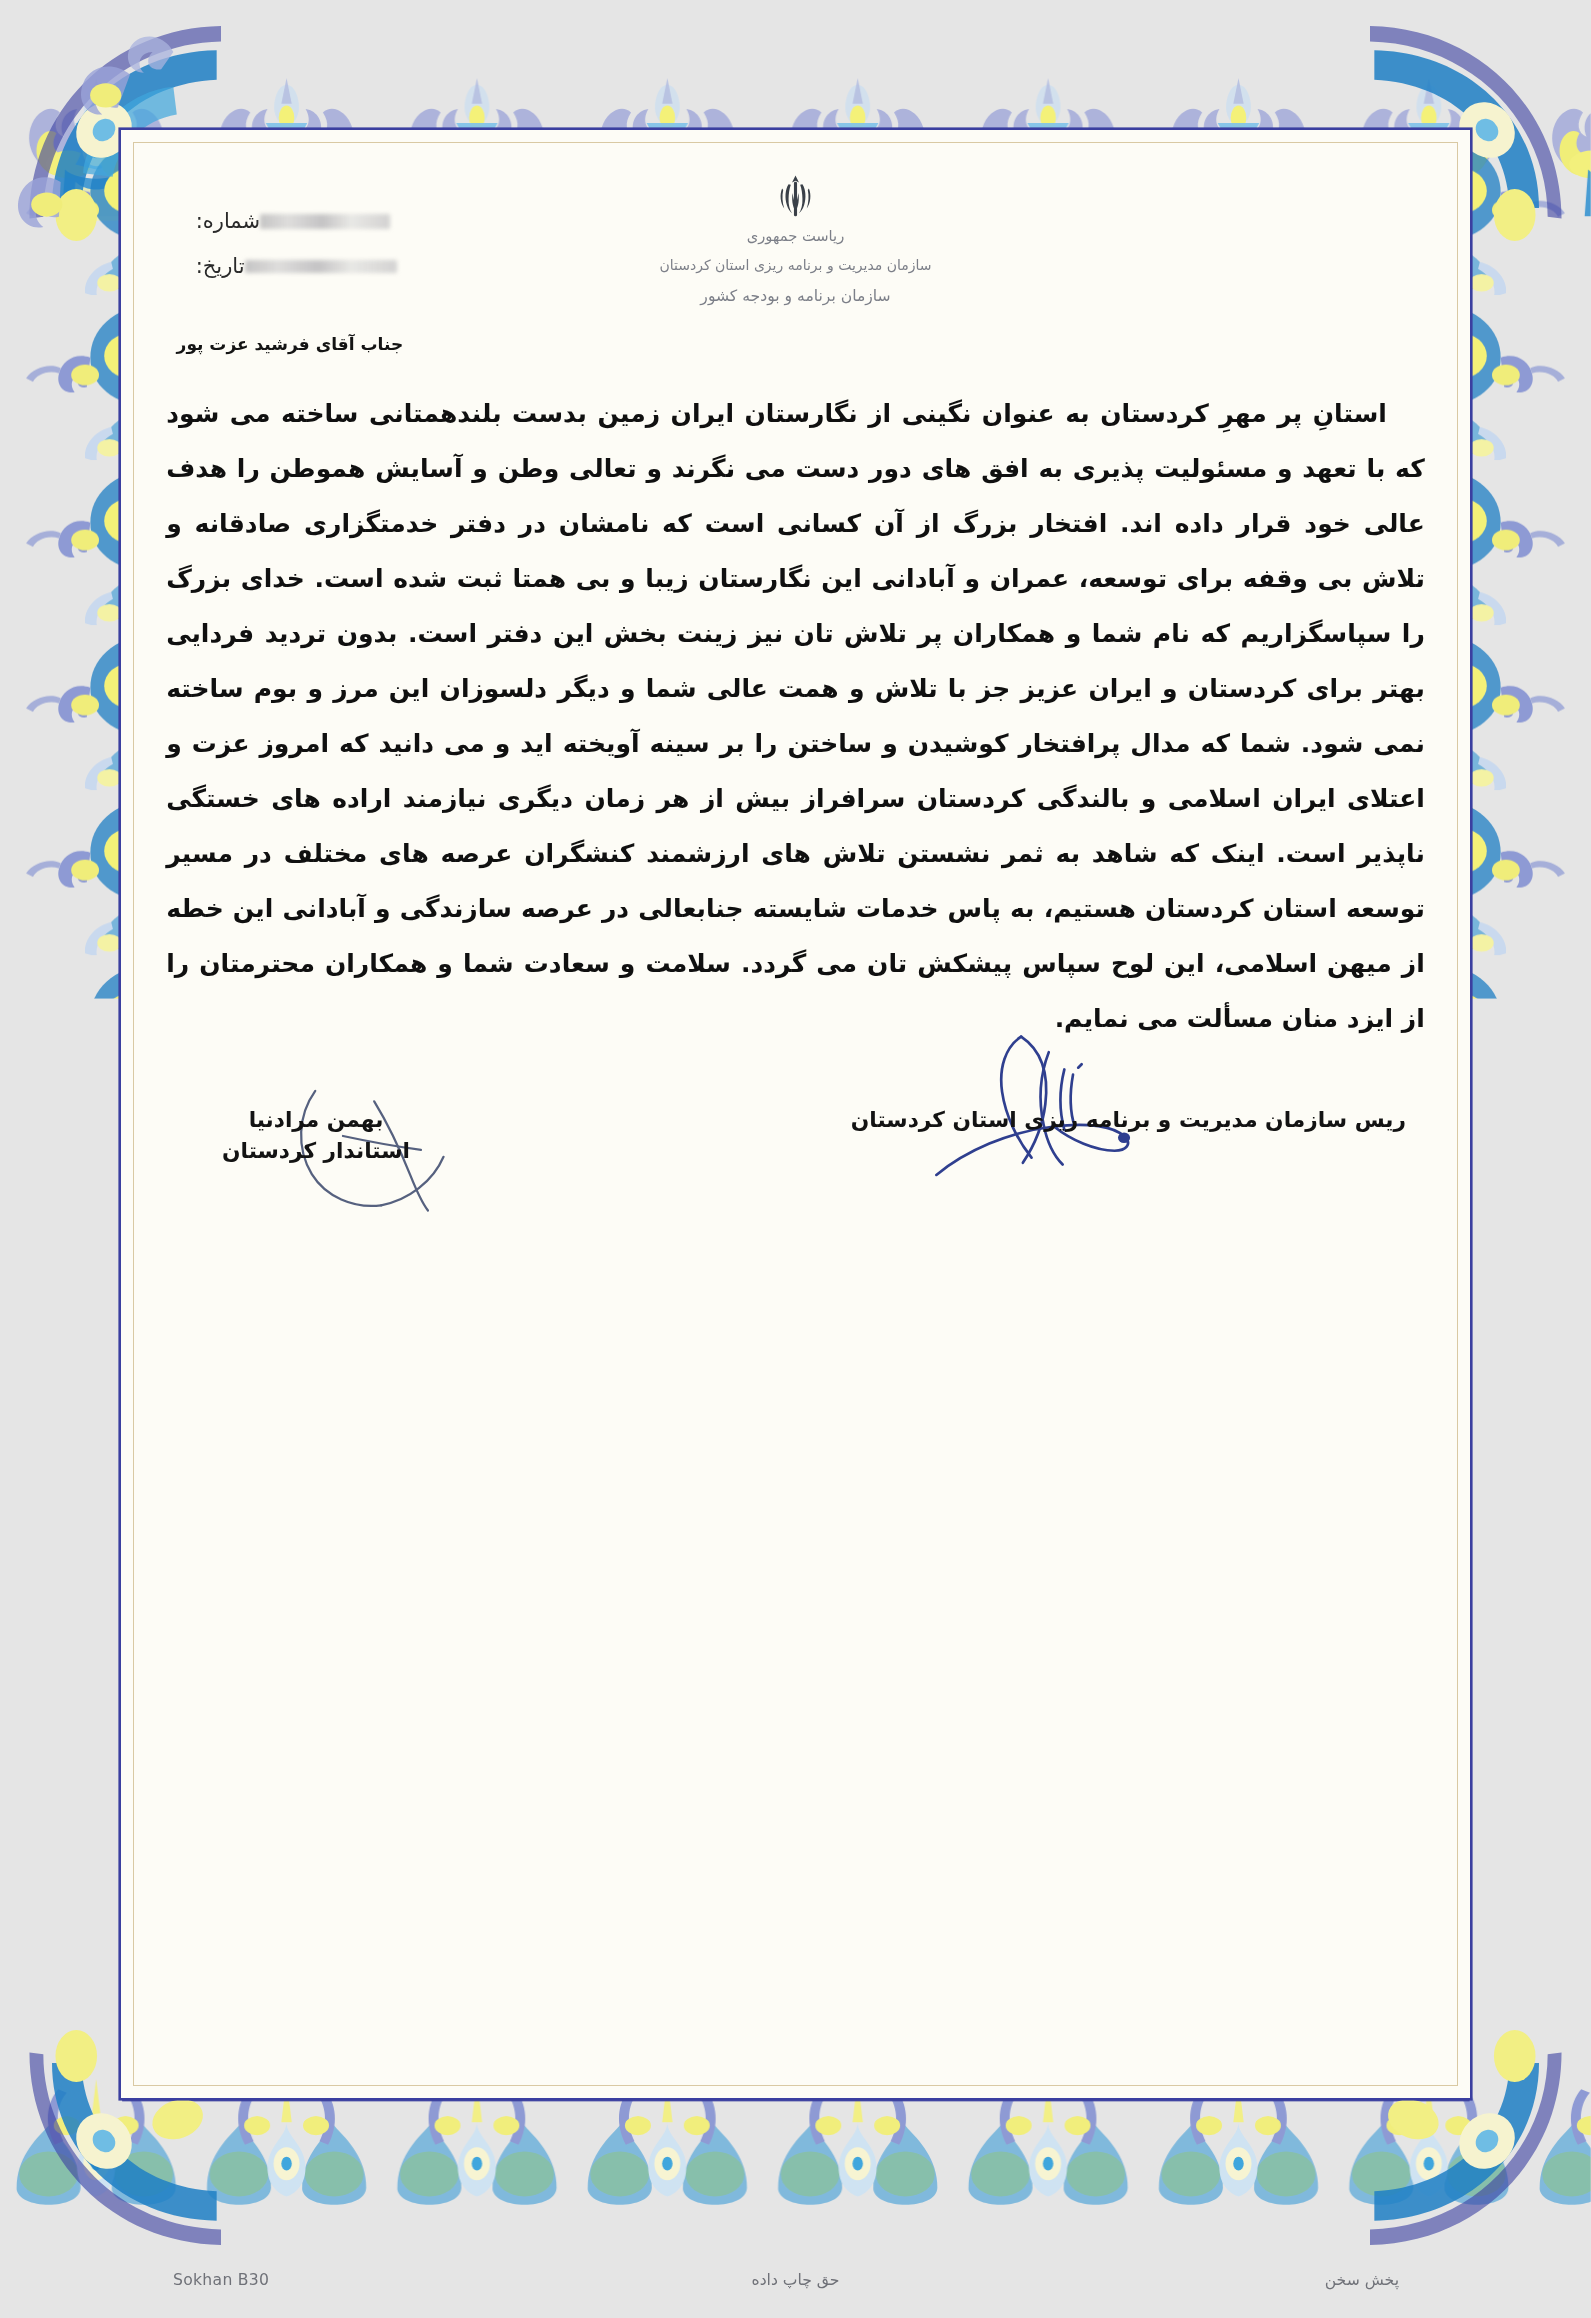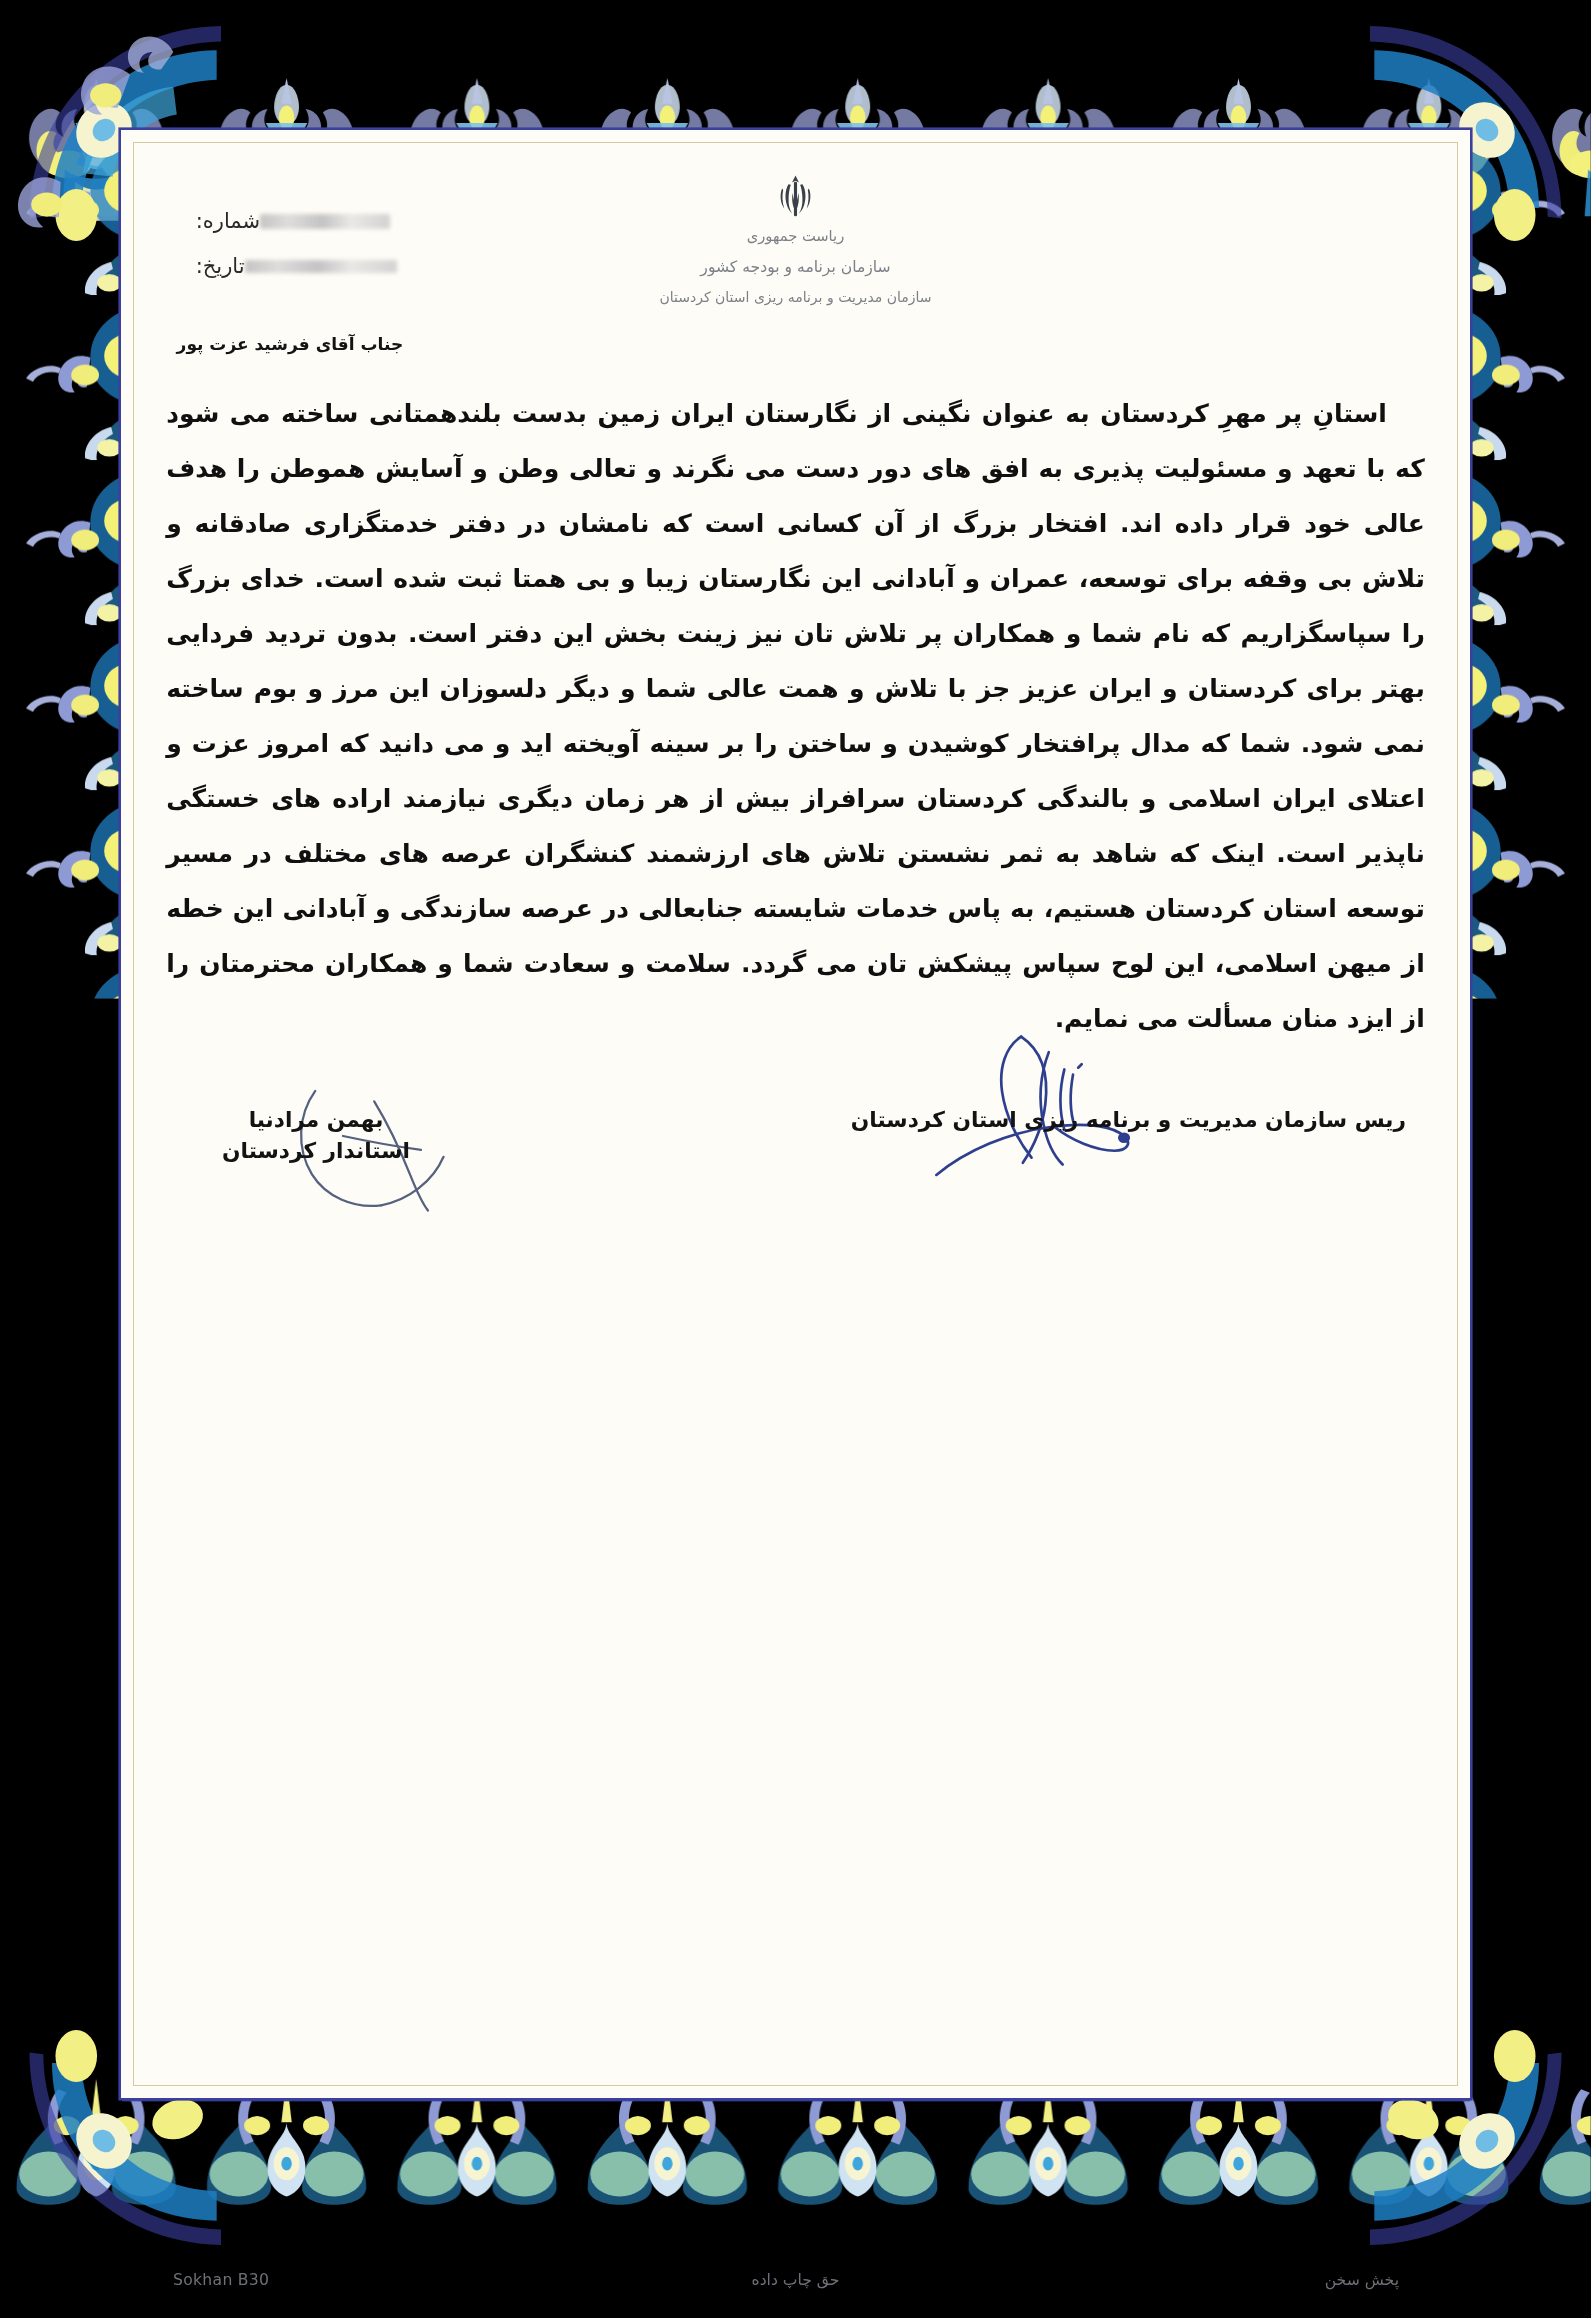--- a/index.html
+++ b/index.html
@@ -7,21 +7,21 @@
   body{
     width:1591px;height:2319px;
     background:#ffffff;
     font-family:"DejaVu Sans","Liberation Sans",sans-serif;
     overflow:hidden;position:relative;
   }
 
   
   #certificate{
     position:absolute;inset:0;
-    background:#000000;
+    background:#e5e5e5;
   }
 
   
   .orn{position:absolute;pointer-events:none;}
   .orn-top{left:0;right:0;top:0;height:225px;}
   .orn-bottom{left:0;right:0;bottom:48px;height:225px;transform:scaleY(-1);}
   .orn-left{left:0;top:130px;bottom:173px;width:152px;}
   .orn-right{right:0;top:130px;bottom:173px;width:152px;transform:scaleX(-1);}
 
   .orn-corner{position:absolute;width:260px;height:260px;pointer-events:none;}
@@ -316,22 +316,22 @@
                        C19.2 43.4 17.8 37.6 18 31 C18.1 25 19 19 20.6 14.6 Z"></path>
               <path d="M34 14 C38 20 38.5 30 36 38 C34.6 42.4 32.4 45.6 30 47.6
                        C32.8 43.4 34.2 37.6 34 31 C33.9 25 33 19 31.4 14.6 Z"></path>
               <path d="M10.5 19 C7.5 26 8.5 36 13 42 C10.8 35.4 10.3 27 11.8 20.6 Z"></path>
               <path d="M41.5 19 C44.5 26 43.5 36 39 42 C41.2 35.4 41.7 27 40.2 20.6 Z"></path>
               <path d="M22.6 24 C21.6 31 22.2 39 26 45 C29.8 39 30.4 31 29.4 24
                        C28.6 29.6 27.4 34 26 37 C24.6 34 23.4 29.6 22.6 24 Z"></path>
             </g>
           </svg>
           <div class="lh-line l1">ریاست جمهوری</div>
+          <div class="lh-line l3">سازمان مدیریت و برنامه ریزی استان کردستان</div>
           <div class="lh-line l2">سازمان برنامه و بودجه کشور</div>
-          <div class="lh-line l3">سازمان مدیریت و برنامه ریزی استان کردستان</div>
         </div>
 
         <div class="meta">
           <div class="meta-row">
             <span class="meta-label">شماره:</span>
             <span class="redacted"></span>
           </div>
           <div class="meta-row">
             <span class="meta-label">تاریخ:</span>
             <span class="redacted r2"></span>

